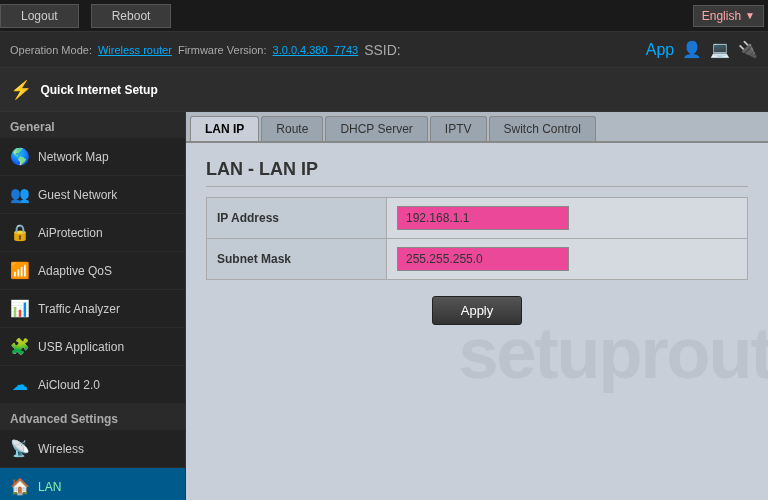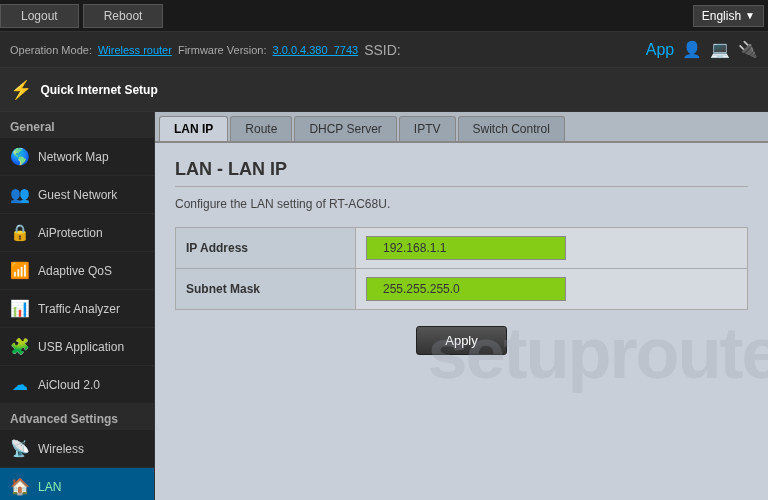--- a/index.html
+++ b/index.html
@@ -26,37 +26,37 @@
       font-size: 14px;
       font-style: italic;
     }
     .model-name {
       color: #fff;
       font-size: 13px;
       font-weight: bold;
     }
     .header-buttons {
       display: flex;
-      gap: 4px;
+      gap: 12px;
       flex: 1;
     }
     .header-btn {
       background: #3a3a3a;
       color: #ccc;
       border: 1px solid #555;
       padding: 4px 20px;
       font-size: 12px;
       cursor: pointer;
     }
     .lang-selector {
       display: flex;
       align-items: center;
       background: #3a3a3a;
       border: 1px solid #555;
-      color: #ffffff;
+      color: #fca5a5;
       padding: 3px 8px;
       font-size: 12px;
       margin-right: 4px;
       cursor: pointer;
       gap: 4px;
     }
     .lang-selector .arrow { font-size: 10px; }
 
     
     .info-bar {
@@ -94,21 +94,21 @@
     .quick-setup-text { color: #fff; font-size: 12px; font-weight: bold; text-align: center; }
 
     
     .main-layout {
       display: flex;
       height: calc(500px - 32px - 36px - 44px);
     }
 
     
     .sidebar {
-      width: 155px;
+      width: 186px;
       background: #222;
       border-right: 1px solid #333;
       overflow-y: auto;
       flex-shrink: 0;
     }
     .sidebar-section-title {
       color: #aaa;
       font-size: 12px;
       font-weight: bold;
       padding: 8px 10px 4px;
@@ -186,25 +186,25 @@
       background: #d4dae0;
       font-size: 12px;
       color: #333;
     }
     .form-row td:first-child {
       width: 180px;
       background: #c2cad3;
       font-weight: bold;
     }
     .form-input {
-      background: #84cc16;
+      background: #ec4899;
       border: 1px solid #888;
-      padding: 4px 16px;
-      font-size: 12px;
-      width: 200px;
+      padding: 4px 8px;
+      font-size: 12px;
+      width: 172px;
       color: #333;
     }
 
     
     .apply-btn-area {
       margin-top: 16px;
       text-align: center;
     }
     .apply-btn {
       background: linear-gradient(to bottom, #555, #333);
@@ -320,21 +320,20 @@
       <div class="tab">Route</div>
       <div class="tab">DHCP Server</div>
       <div class="tab">IPTV</div>
       <div class="tab">Switch Control</div>
     </div>
 
     <div class="watermark">setuprouter</div>
 
     <div class="content-inner">
       <div class="page-title">LAN - LAN IP</div>
-      <div class="page-description">Configure the LAN setting of RT-AC68U.</div>
 
       <table class="form-table">
         <tbody>
             <tr class="form-row">
           <td>IP Address</td>
           <td>
             <input class="form-input" type="text" value="192.168.1.1" style="">
           </td>
         </tr>
         <tr class="form-row">

